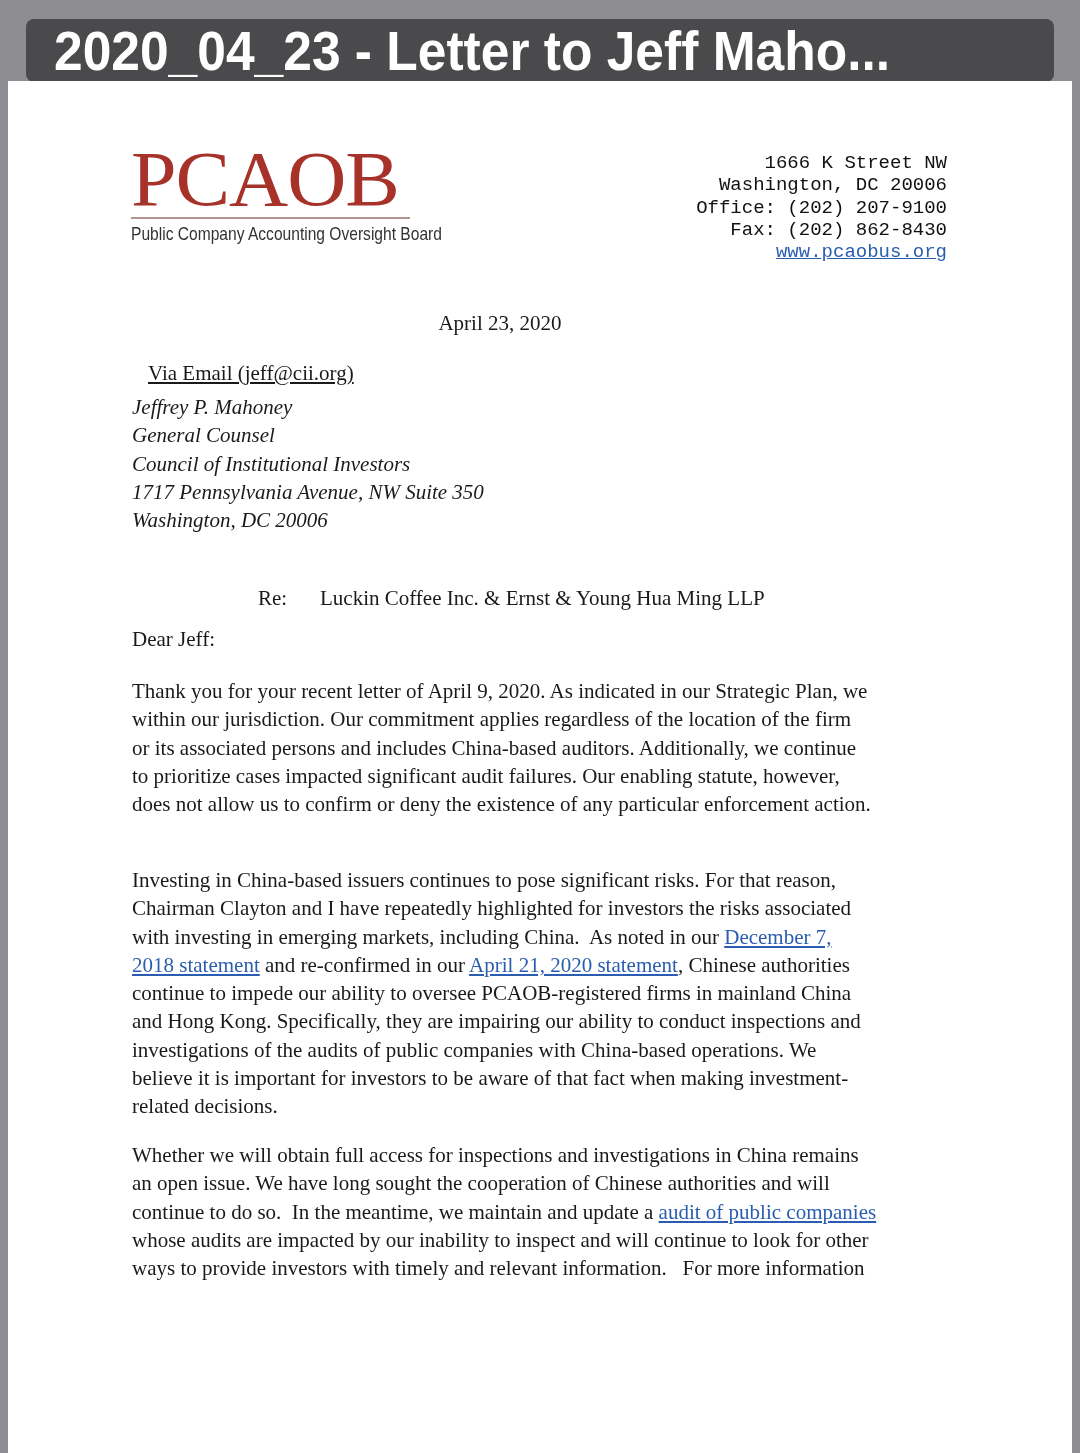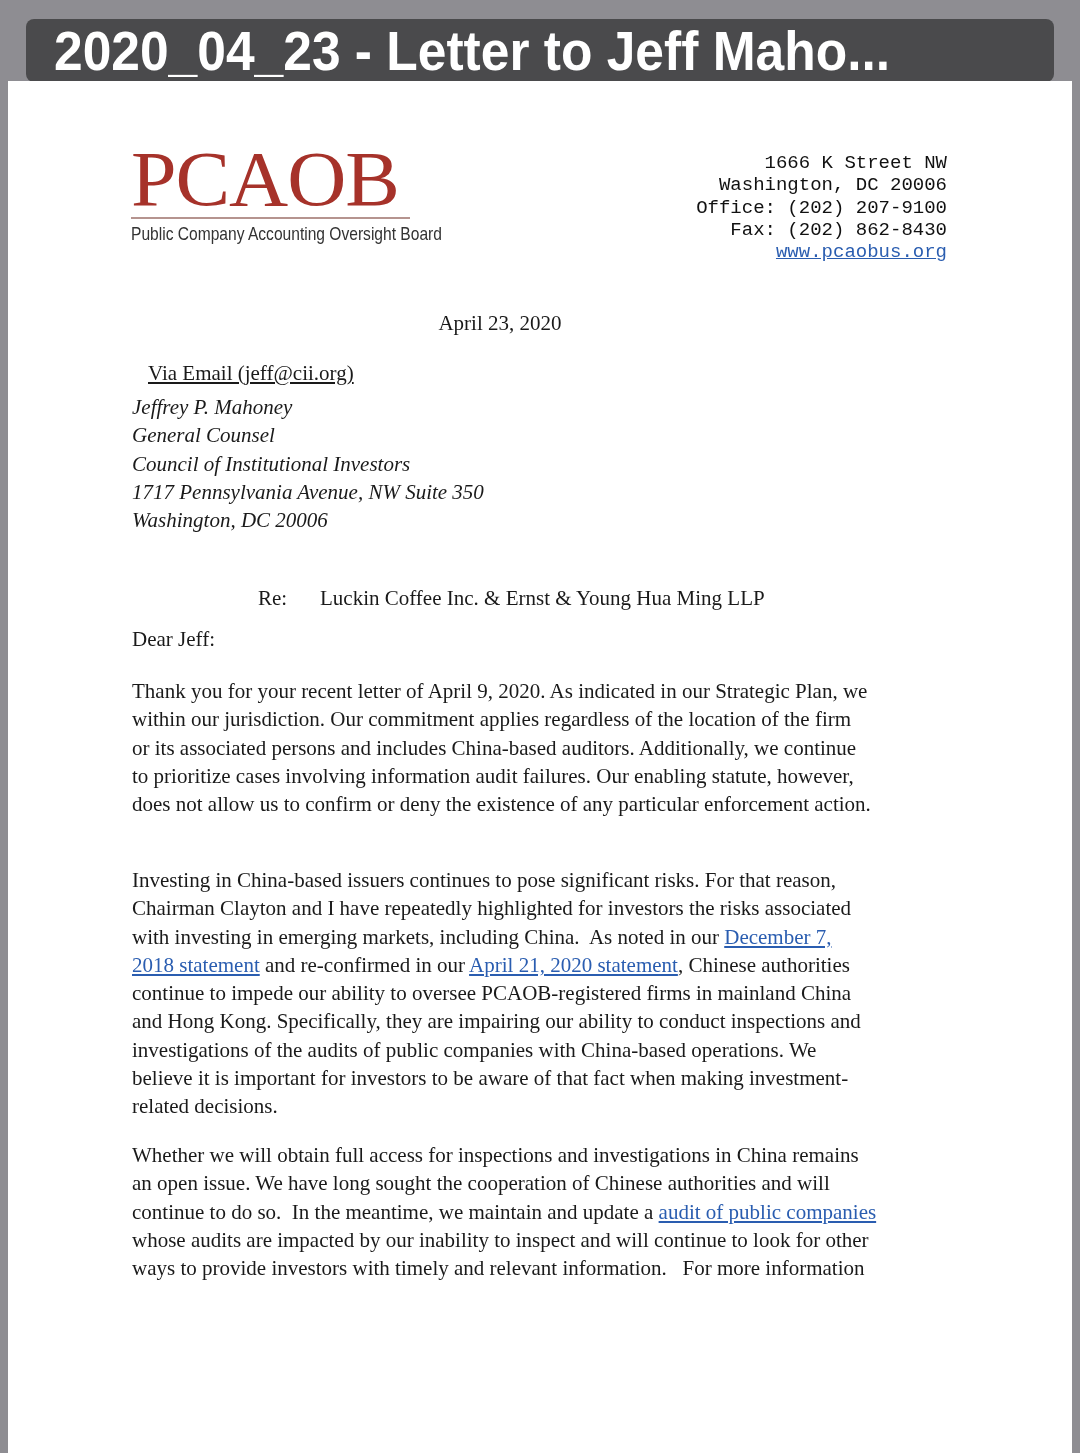--- a/index.html
+++ b/index.html
@@ -90,21 +90,21 @@
 <div class="serif re">
   <span class="re-lbl">Re:</span><span>Luckin Coffee Inc. &amp; Ernst &amp; Young Hua Ming LLP</span>
 </div>
 
 <div class="serif salute">Dear Jeff:</div>
 
 <div class="serif para" id="p1">
   <span class="line">Thank you for your recent letter of April 9, 2020.  As indicated in our Strategic Plan, we</span>
   <span class="line">within our jurisdiction.  Our commitment applies regardless of the location of the firm</span>
   <span class="line">or its associated persons and includes China-based auditors.  Additionally, we continue</span>
-  <span class="line">to prioritize cases involving information audit failures.  Our enabling statute, however,</span>
+  <span class="line">to prioritize cases impacted significant audit failures.  Our enabling statute, however,</span>
   <span class="line">does not allow us to confirm or deny the existence of any particular enforcement action.</span>
 </div>
 
 <div class="serif para" id="p2">
   <span class="line">Investing in China-based issuers continues to pose significant risks.  For that reason,</span>
   <span class="line">Chairman Clayton and I have repeatedly highlighted for investors the risks associated</span>
   <span class="line"><span style="white-space:pre">with investing in emerging markets, including China.  As noted in our </span><a>December 7,</a></span>
   <span class="line"><a>2018 statement</a><span style="white-space:pre"> and re-confirmed in our </span><a>April 21, 2020 statement</a><span style="white-space:pre">, Chinese authorities</span></span>
   <span class="line">continue to impede our ability to oversee PCAOB-registered firms in mainland China</span>
   <span class="line">and Hong Kong.  Specifically, they are impairing our ability to conduct inspections and</span>

